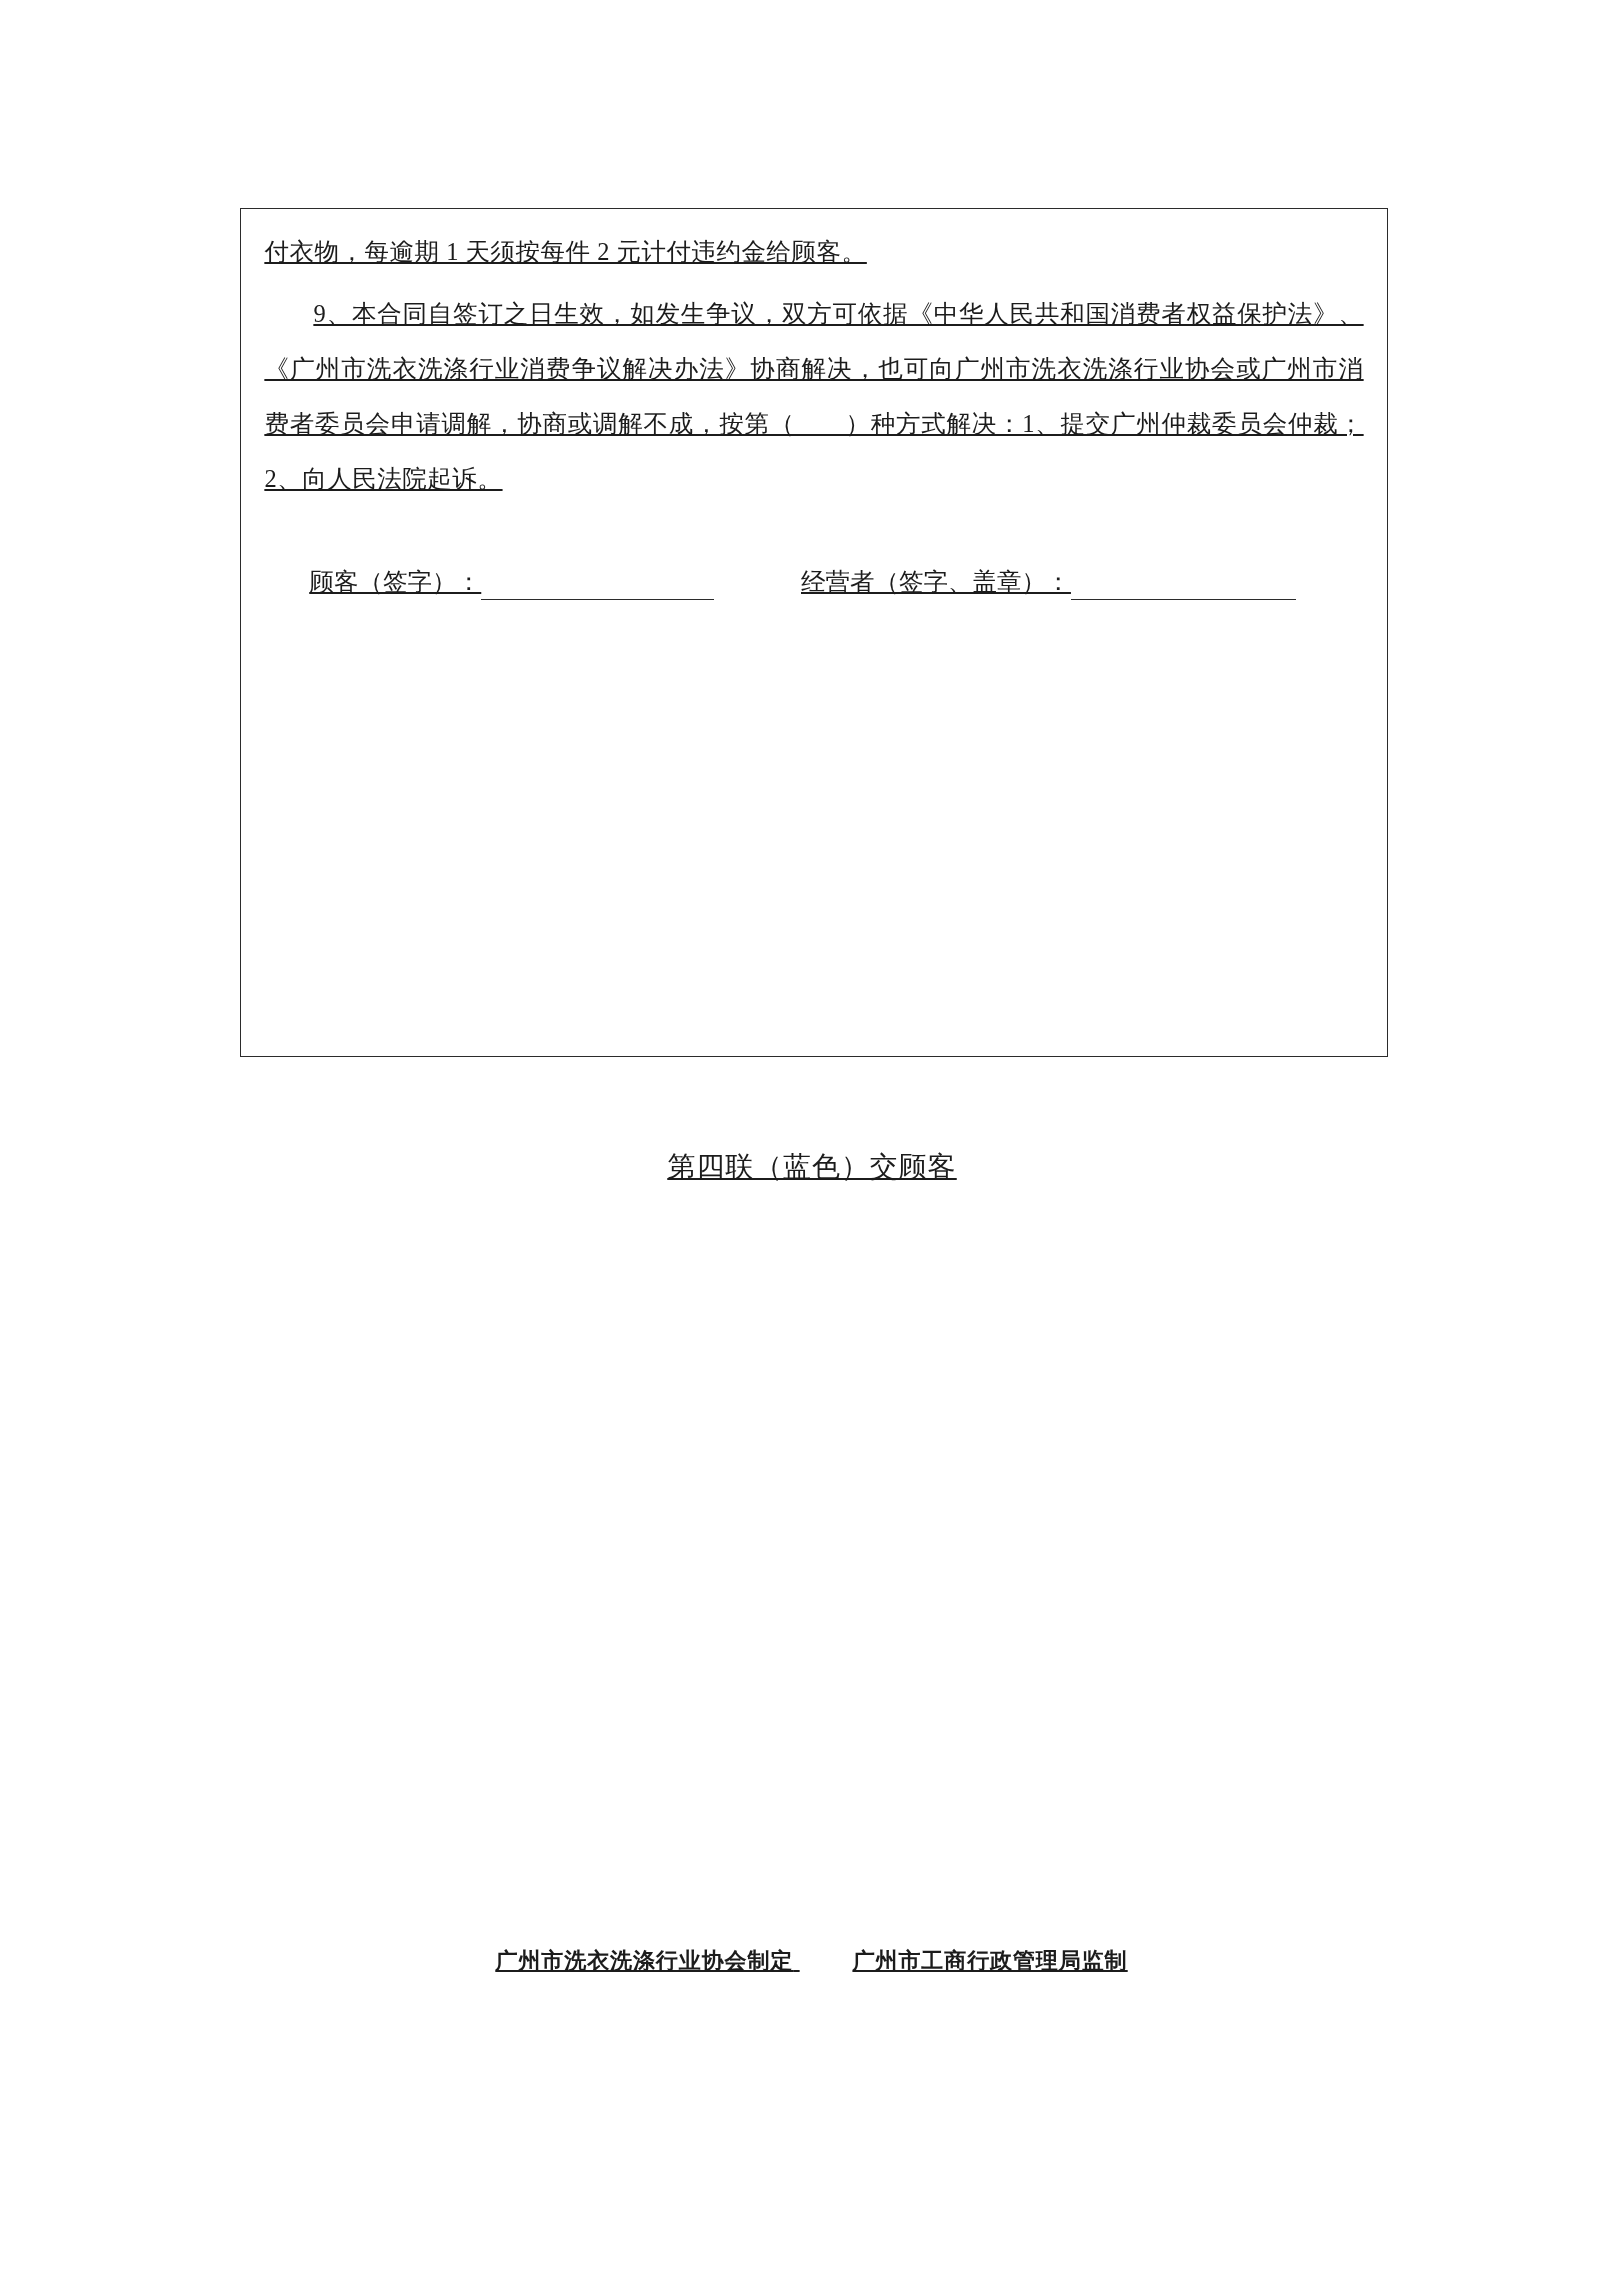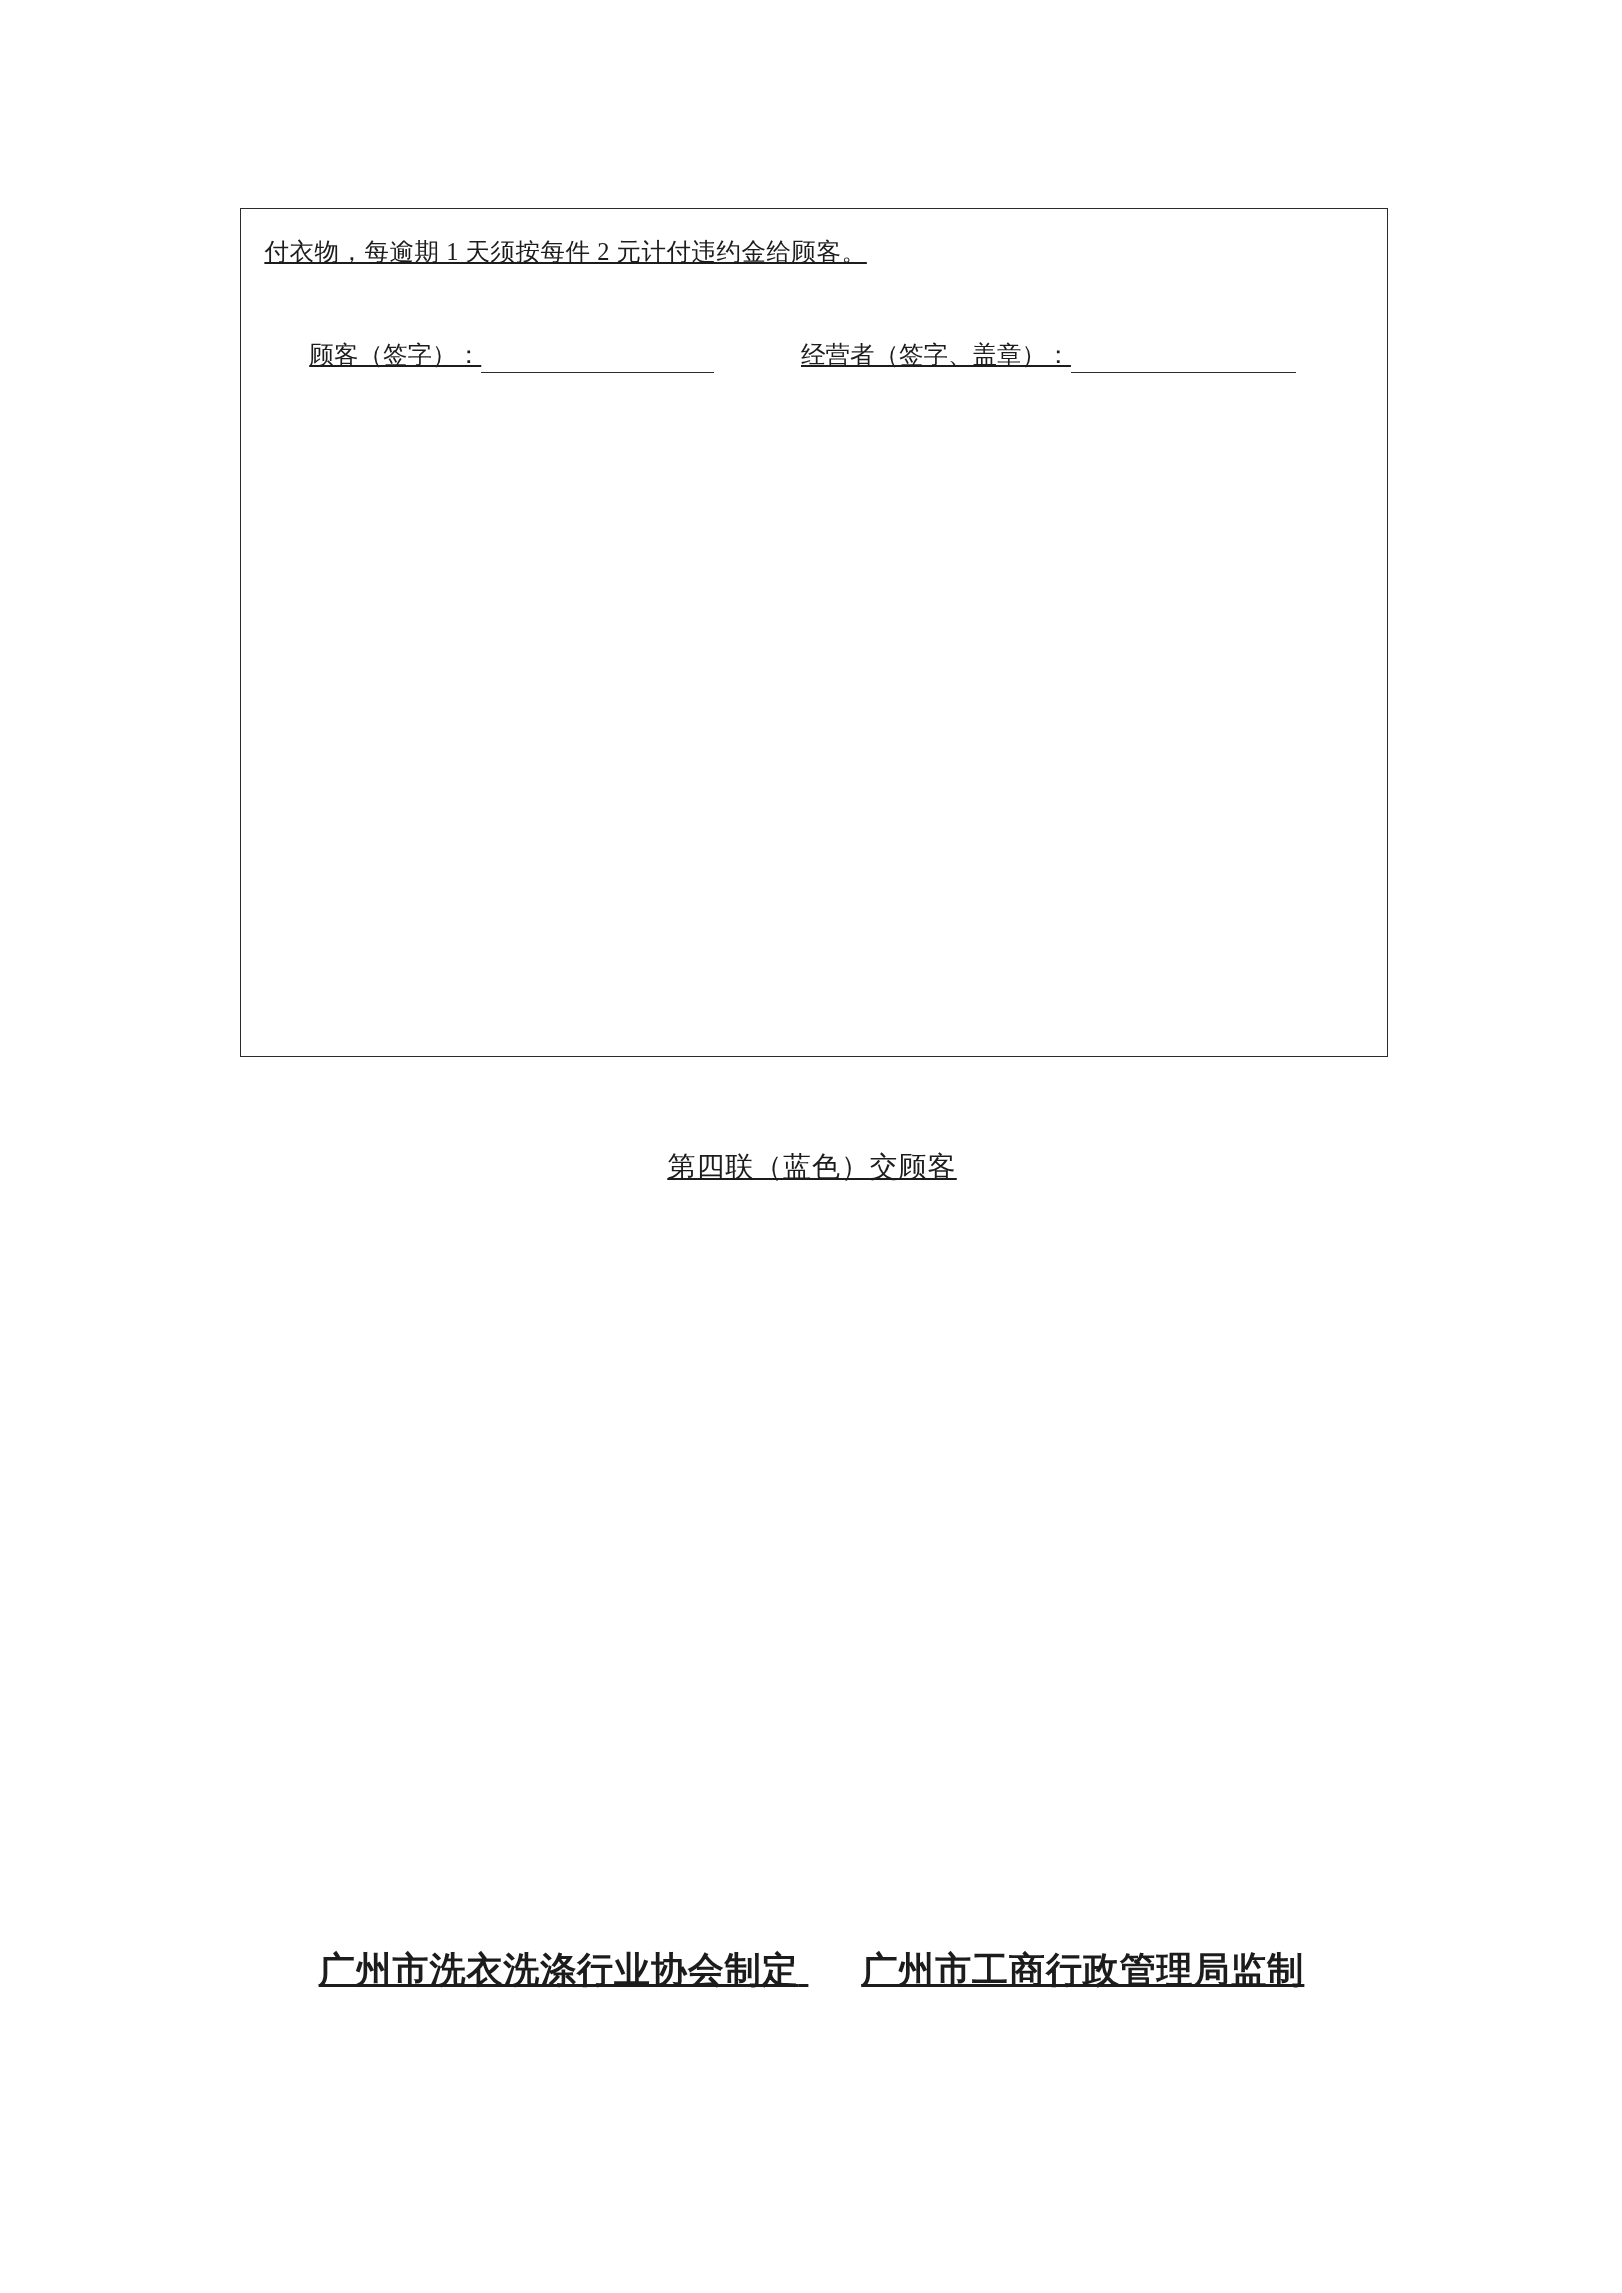--- a/index.html
+++ b/index.html
@@ -66,32 +66,33 @@
   }
   .copies-note .line2 { text-align: center; }
 
   
   .page-footer {
     position: absolute;
     left: 0;
     top: 1946px;
     width: 100%;
     text-align: center;
-    font-size: 36px;
+    font-size: 22px;
     font-weight: bold;
     letter-spacing: 0.9px;
   }
   .page-footer .footer-right { margin-left: 53px; }
 </style>
 </head>
 <body>
 
 <div class="contract-box">
   <p class="para">付衣物，每逾期 1 天须按每件 2 元计付违约金给顾客。</p>
 
+  <p class="para clause9">9、本合同自签订之日生效，如发生争议，双方可依据《中华人民共和国消费者权益保护法》、《广州市洗衣洗涤行业消费争议解决办法》协商解决，也可向广州市洗衣洗涤行业协会或广州市消费者委员会申请调解，协商或调解不成，按第（　　）种方式解决：1、提交广州仲裁委员会仲裁；2、向人民法院起诉。</p>
 
   <div class="sign-row">
     <span class="sign-indent"></span>
     <span>顾客（签字）：</span>
     <span class="blank-line blank-customer"></span>
     <span class="sign-gap"></span>
     <span>经营者（签字、盖章）：</span>
     <span class="blank-line blank-operator"></span>
   </div>
 </div>

